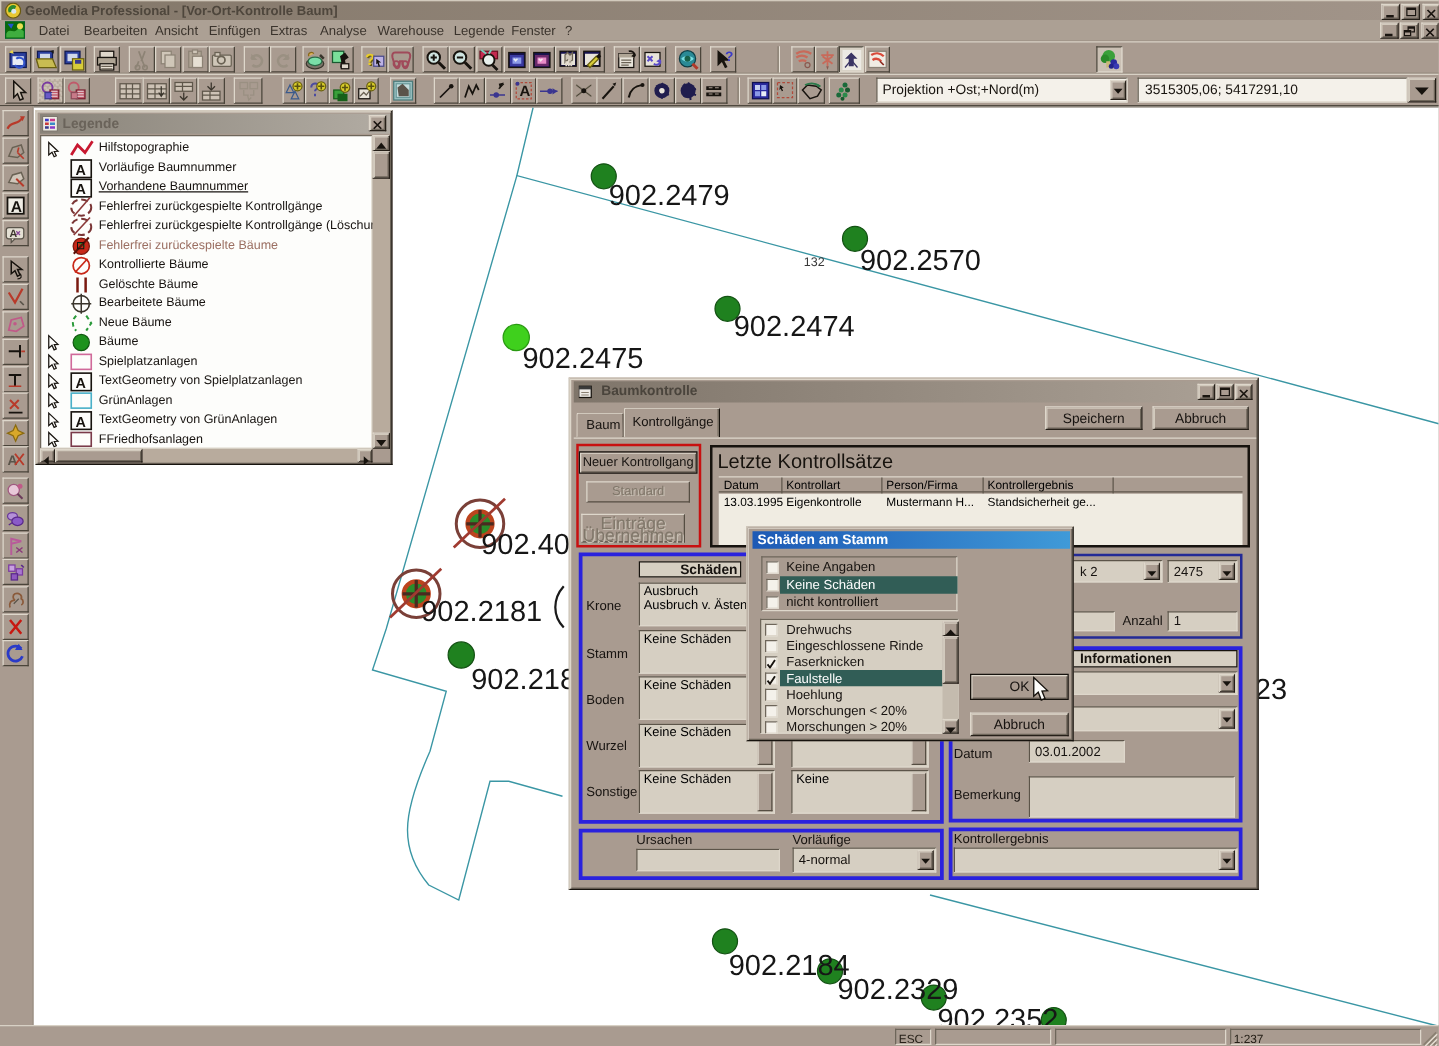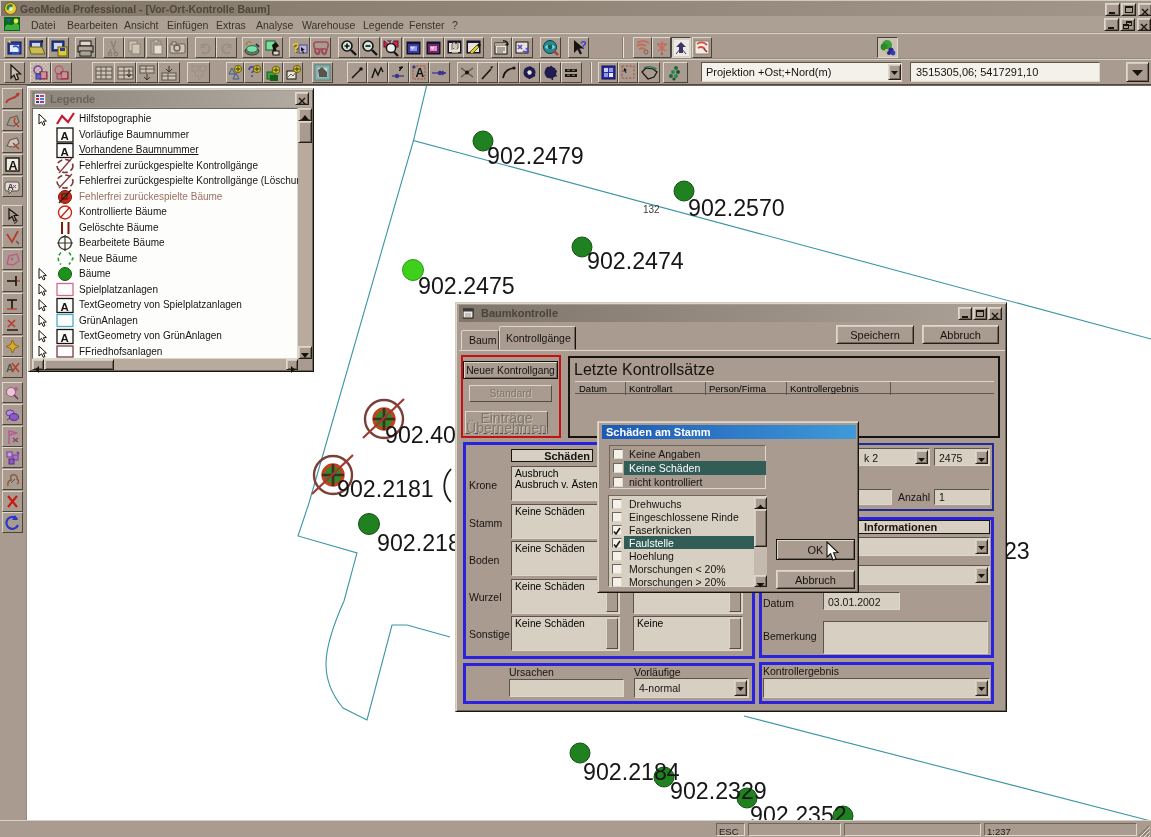--- a/index.html
+++ b/index.html
@@ -491,21 +491,21 @@
         <circle cx="11" cy="12" r="2" fill="#2a8a4a"></circle>
         <circle cx="9" cy="15" r="1.6" fill="#17592e"></circle>
       </svg>
     </div>
 <div class="abs fld" style="left:701px;top:2px;width:201px;height:20px;background:#f4f1ea;">
   <div class="t" style="left:4px;top:3px;font-size:11px;color:#17130e;">Projektion +Ost;+Nord(m)</div>
   <div class="abs up2" style="left:186px;top:1px;width:13px;height:16px;background:#a99b90;"><svg width="11" height="14">
           <path d="M2 6 l3.5 4 l3.5 -4 z" fill="#17130e"></path>
         </svg></div>
  </div>
-<div class="abs fld" style="left:910px;top:2px;width:190px;height:20px;background:#f4f1ea;">
+<div class="abs fld" style="left:910px;top:2px;width:216px;height:20px;background:#f4f1ea;">
   <div class="t" style="left:5px;top:3px;font-size:11px;color:#17130e;">3515305,06; 5417291,10</div>
  </div>
 <div class="abs up2" style="left:1126px;top:2px;width:23px;height:20px;background:#a99b90;"><svg width="21" height="18">
         <path d="M5 7 l5.5 6 l5.5 -6 z" fill="#17130e"></path>
       </svg></div>
 </div>
 
 <div class="abs" id="lrail" style="left:0;top:85px;width:27px;height:735px;background:#a99b90;border-right:1px solid #958b7e;">
 <div class="tb" style="left:2px;top:3px">
       <svg width="18" height="18">
@@ -813,20 +813,26 @@
  <div class="abs" style="left:5px;top:23px;width:419px;height:13px;background:#a99b90;border-bottom:1px solid #5f574b;border-top:1px solid #ded7cb;">
   <div class="abs" style="left:50px;top:0;width:1px;height:13px;background:#5f574b"></div>
   <div class="abs" style="left:130px;top:0;width:1px;height:13px;background:#5f574b"></div>
   <div class="abs" style="left:211px;top:0;width:1px;height:13px;background:#5f574b"></div>
   <div class="abs" style="left:315px;top:0;width:1px;height:13px;background:#5f574b"></div>
   <div class="t" style="left:4px;top:1px;font-size:9.5px;">Datum</div>
   <div class="t" style="left:54px;top:1px;font-size:9.5px;">Kontrollart</div>
   <div class="t" style="left:134px;top:1px;font-size:9.5px;">Person/Firma</div>
   <div class="t" style="left:215px;top:1px;font-size:9.5px;">Kontrollergebnis</div>
  </div>
+ <div class="abs" style="left:5px;top:37px;width:419px;height:41px;background:#f0ece2;">
+  <div class="t" style="left:4px;top:2px;font-size:9.5px;">13.03.1995</div>
+  <div class="t" style="left:54px;top:2px;font-size:9.5px;">Eigenkontrolle</div>
+  <div class="t" style="left:134px;top:2px;font-size:9.5px;">Mustermann H...</div>
+  <div class="t" style="left:215px;top:2px;font-size:9.5px;">Standsicherheit ge...</div>
+ </div>
 </div>
 
 <div class="abs" style="left:7px;top:139px;width:292px;height:217px;border:3px solid #2a22dd;"></div>
 <div class="abs btxt" style="left:55px;top:146px;width:82px;height:13px;background:#d6cfc2;border:1px solid #17130e;font-weight:bold;justify-content:flex-end;padding-right:2px;">Schäden</div>
 <div class="t f11" style="left:13px;top:176px;">Krone</div>
 <div class="t f11" style="left:13px;top:214px;">Stamm</div>
 <div class="t f11" style="left:13px;top:251px;">Boden</div>
 <div class="t f11" style="left:13px;top:288px;">Wurzel</div>
 <div class="t f11" style="left:13px;top:325px;">Sonstige</div>
 <div class="abs fld" style="left:55px;top:163px;width:109px;height:35px;">

